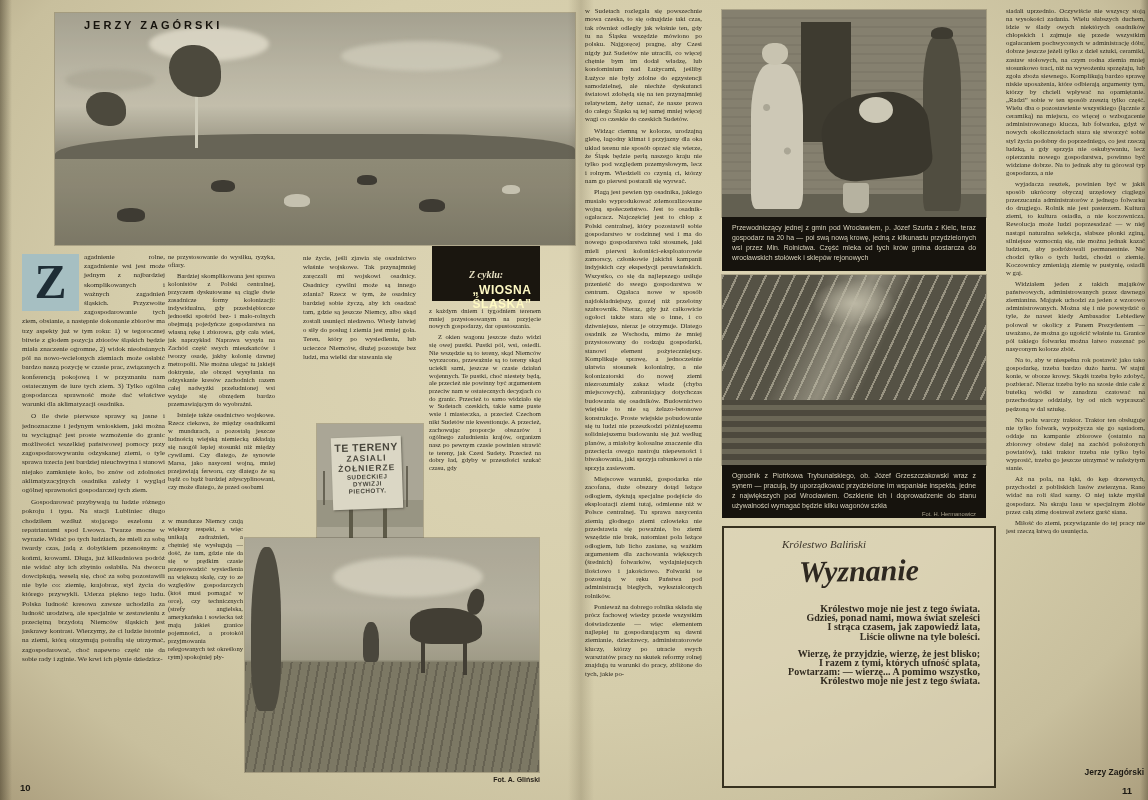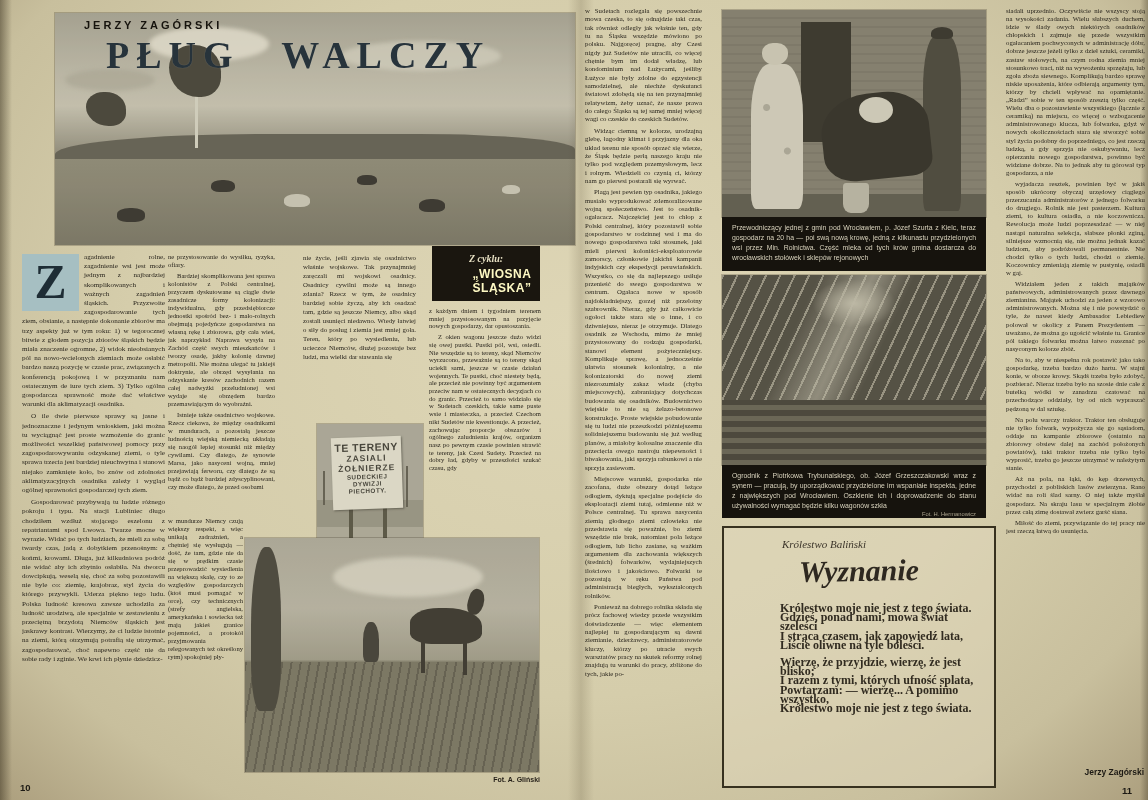--- a/index.html
+++ b/index.html
@@ -37,21 +37,21 @@
   #lcol2b{left:168px;top:517px;width:75px;height:276px;font-size:6.6px;line-height:8.0px;}
   #lcol3{left:303px;top:253px;width:113px;height:168px;font-size:6.8px;line-height:9.0px;}
   #lcol4{left:429px;top:307px;width:112px;height:228px;font-size:6.6px;line-height:7.7px;}
   #rcol1{left:585px;top:7px;width:117px;height:786px;font-size:6.8px;line-height:8.35px;}
   #rcol2{left:1006px;top:7px;width:139px;height:758px;font-size:6.8px;line-height:8.1px;}
   .dropcap{float:left;width:57px;height:57px;margin:1px 5px 2px 0;background:#a6bfc2;
     color:#1e2d35;font-weight:bold;font-size:48px;line-height:56px;text-align:center;}
   
   .series{position:absolute;left:432px;top:246px;width:108px;height:55px;background:#1a160f;
     text-align:center;color:#e6dfc2;}
-  .series .kick{font-style:italic;font-weight:bold;font-size:10px;margin-top:7px;}
+  .series .kick{font-style:italic;font-weight:bold;font-size:10px;margin-top:23px;}
   .series .st{font-family:"Liberation Sans",sans-serif;font-weight:bold;font-size:12px;color:#fef9c3;margin-top:3px;letter-spacing:.5px;padding-left:32px;}
   
   #sign-photo{left:317px;top:424px;width:106px;height:139px;
     background:linear-gradient(#a3a093 0 55%, #93907ف 0) , #9a978a;
     background:linear-gradient(#a3a093 0 55%, #8f8c7d 55% 74%, #a6a293 74%);}
   .signboard{position:absolute;left:14%;top:9%;width:66%;height:52%;background:#dcd9ca;
     transform:rotate(-2deg);box-shadow:1px 1px 2px rgba(30,28,22,.5);text-align:center;color:#32302a;
     font-family:"Liberation Sans",sans-serif;font-weight:bold;}
   .signboard .s0{font-size:10.5px;margin-top:4px;letter-spacing:.5px;}
   .signboard .s1,.signboard .s2{font-size:8.5px;letter-spacing:1px;}
@@ -101,21 +101,21 @@
   .gh-beds{position:absolute;left:0;bottom:0;width:100%;height:34%;
     background:repeating-linear-gradient(0deg, #5a5749 0 5px, #37342c 5px 11px);}
   .gh-glow{position:absolute;left:34%;top:2%;width:32%;height:26%;background:radial-gradient(#b9b5a4, rgba(185,181,164,0) 70%);}
   
   .poembox{position:absolute;left:722px;top:526px;width:274px;height:262px;border:2px solid #37311f;
     background:rgba(226,218,190,.45);box-sizing:border-box;}
   .poem-by{position:absolute;left:58px;top:10px;font-style:italic;font-size:11px;color:#3c352a;}
   .poem-title{position:absolute;left:0;top:26px;width:100%;text-align:center;font-style:italic;
     font-weight:bold;font-size:30px;color:#2e2istance;color:#2e2820;transform:rotate(-1deg);}
   .stanzas{position:absolute;left:56px;top:76px;width:200px;color:#312b20;font-weight:bold;
-    font-size:12px;line-height:9.2px;}
+    font-size:10px;line-height:9.2px;text-align:right;}
   .stanza{margin-bottom:8px;}
   .sig{position:absolute;font-family:"Liberation Sans",sans-serif;font-weight:bold;font-size:8.5px;color:#1d1a14;}
 </style>
 </head>
 <body>
 
 <div id="spread">
 
   <div class="photo" id="lp-photo">
     <div class="cloud" style="left:18%;top:6%;width:120px;height:34px;background:rgba(224,220,206,.85);"></div>
@@ -128,21 +128,20 @@
     <div class="cow" style="left:30%;top:72%;width:24px;height:12px;"></div>
     <div class="cow lite" style="left:44%;top:78%;width:26px;height:13px;"></div>
     <div class="cow" style="left:58%;top:70%;width:20px;height:10px;"></div>
     <div class="cow" style="left:70%;top:80%;width:26px;height:13px;"></div>
     <div class="cow" style="left:12%;top:84%;width:28px;height:14px;"></div>
     <div class="cow lite" style="left:86%;top:74%;width:18px;height:9px;"></div>
     <div class="tint"></div>
   </div>
 
   <div class="author">JERZY ZAGÓRSKI</div>
-  <div class="bigtitle">PŁUG WALCZY</div>
 
   <div class="col" id="lcol1">
     <div class="dropcap">Z</div>
     <p class="noind">agadnienie rolne, zagadnienie wsi jest może jednym z najbardziej skomplikowanych i ważnych zagadnień śląskich. Przyzwoite zagospodarowanie tych ziem, obsianie, a następnie dokonanie zbiorów ma trzy aspekty już w tym roku: 1) w tegorocznej bitwie z głodem pozycja zbiorów śląskich będzie miała znaczenie ogromne, 2) widok nieobsianych pól na nowo-wcielonych ziemiach może osłabić bardzo naszą pozycję w czasie prac, związanych z konferencją pokojową i w przyznaniu nam ostatecznym de iure tych ziem. 3) Tylko ogólna gospodarcza sprawność może dać właściwe warunki dla aklimatyzacji osadnika.</p>
     <p>O ile dwie pierwsze sprawy są jasne i jednoznaczne i jedynym wnioskiem, jaki można tu wyciągnąć jest proste wzmożenie do granic możliwości wszelkiej państwowej pomocy przy zagospodarowywaniu odzyskanej ziemi, o tyle sprawa trzecia jest bardziej nieuchwytna i stanowi niejako zamknięte koło, bo znów od zdolności aklimatyzacyjnych osadnika zależy i wygląd ogólnej sprawności gospodarczej tych ziem.</p>
     <p>Gospodarować przybywają tu ludzie różnego pokroju i typu. Na stacji Lubliniec długo chodziłem wzdłuż stojącego eszelonu z repatriantami spod Lwowa. Twarze mocne w wyrazie. Widać po tych ludziach, że mieli za sobą twardy czas, jadą z dobytkiem przenośnym: z końmi, krowami. Długa, już kilkudniowa podróż nie widać aby ich zbytnio osłabiła. Na dworcu dowcipkują, weselą się, choć za sobą pozostawili nie byle co: ziemię, krajobraz, styl życia do którego przywykli. Uderza piękno tego ludu. Polska ludność kresowa zawsze uchodziła za ludność urodziwą, ale specjalnie w zestawieniu z przeciętną brzydotą Niemców śląskich jest jaskrawy kontrast. Wierzymy, że ci ludzie istotnie na ziemi, którą otrzymują potrafią się utrzymać, zagospodarować, choć napewno część nie da sobie rady i zginie. We krwi ich płynie dziedzicz-</p>
   </div>
 
   <div class="col" id="lcol2a">
     <p class="noind">ne przystosowanie do wysiłku, ryzyka, ofiary.</p>

